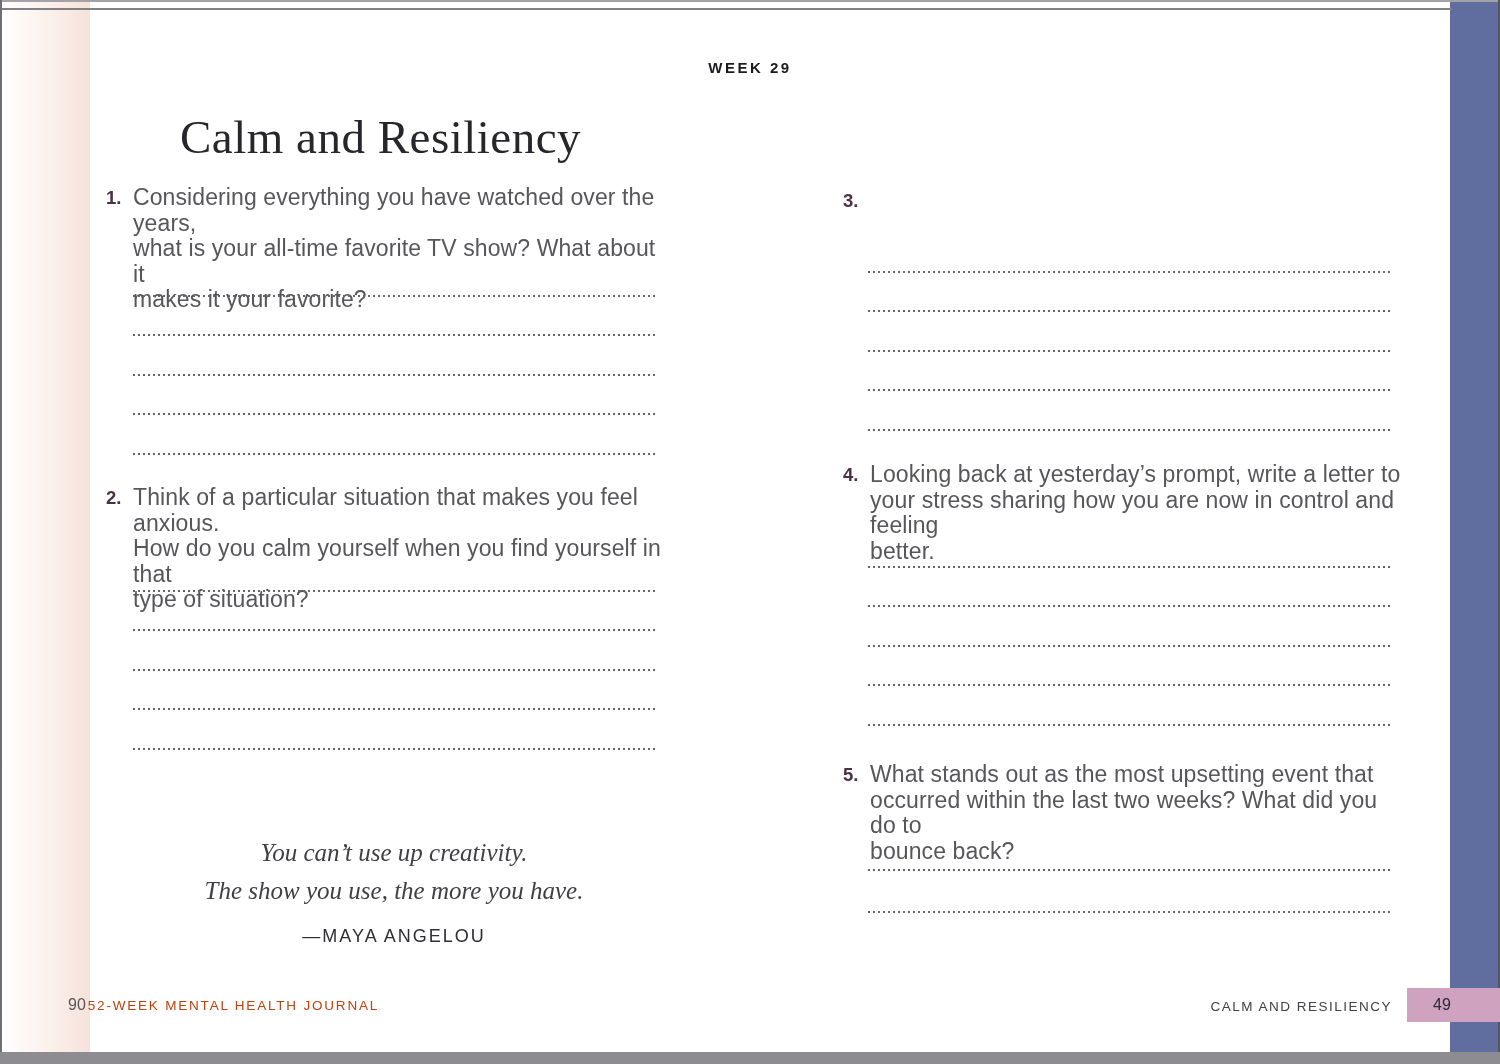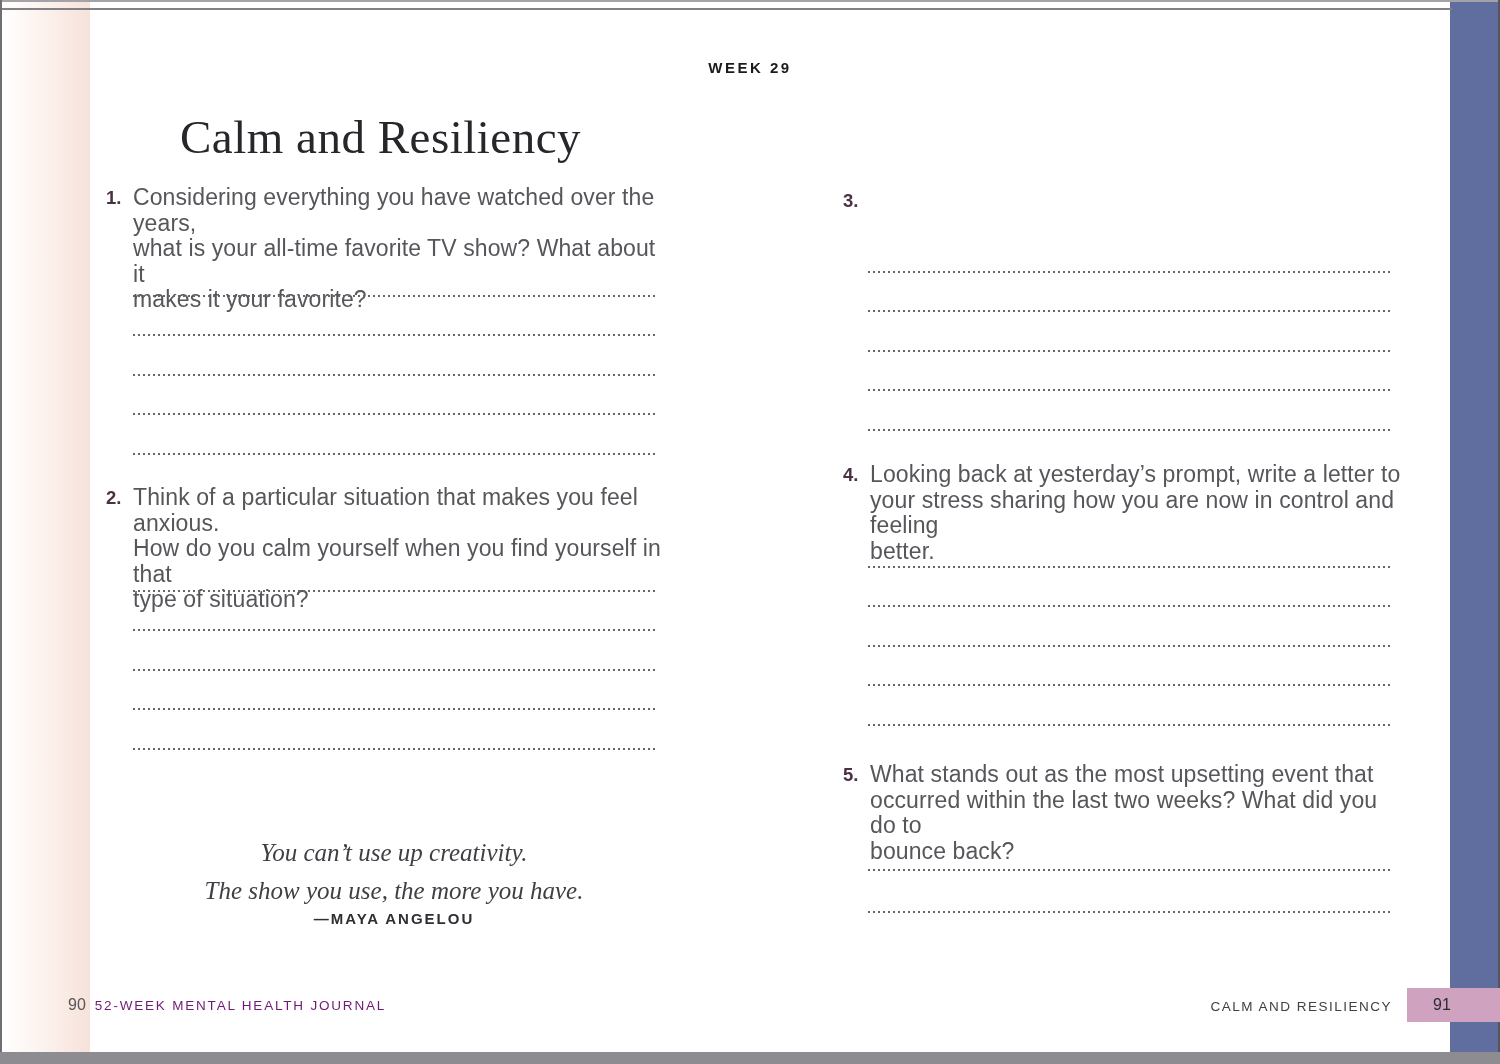--- a/index.html
+++ b/index.html
@@ -87,27 +87,27 @@
     background:repeating-linear-gradient(90deg,var(--dot-color) 0 2px,transparent 2px 5px);
   }
 
   
   .quote-block{position:absolute;left:133px;top:834px;width:522px;text-align:center;}
   .quote-line{
     font-family:Liberation Serif, serif;
     font-style:italic;font-size:25px;color:#3f3f44;line-height:38px;
   }
   .quote-attribution{
-    font-size:15px;font-weight:bold;letter-spacing:2px;color:#2e2e33;
+    margin-top:16px;font-size:18px;font-weight:normal;letter-spacing:2px;color:#2e2e33;
   }
 
   
   .footer-left{position:absolute;left:68px;top:996px;display:flex;align-items:baseline;}
   .footer-page-num{font-size:16px;color:#55555a;}
-  .footer-book-title{margin-left:9px;font-size:13.5px;letter-spacing:1.8px;color:#701a75;}
+  .footer-book-title{margin-left:2px;font-size:13.5px;letter-spacing:1.8px;color:#c2410c;}
   .footer-right{
     position:absolute;left:1100px;top:999px;width:292px;text-align:right;
     font-size:13.5px;letter-spacing:1.5px;color:#404045;
   }
   .footer-right-box{
     position:absolute;left:1407px;top:988px;width:93px;height:34px;
     background:var(--page-box-pink);
   }
   .footer-right-box .num{
     font-size:16px;color:#2b2b30;line-height:34px;padding-left:26px;display:block;
@@ -205,16 +205,16 @@
       <div class="writing-line"></div>
     </div>
 
   <div class="footer-left">
     <span class="footer-page-num">90</span>
     <span class="footer-book-title">52-WEEK MENTAL HEALTH JOURNAL</span>
   </div>
 
   <div class="footer-right">CALM AND RESILIENCY</div>
   <div class="footer-right-box">
-    <span class="num">91</span>
+    <span class="num">49</span>
   </div>
 
 </div>
 
 </body></html>

